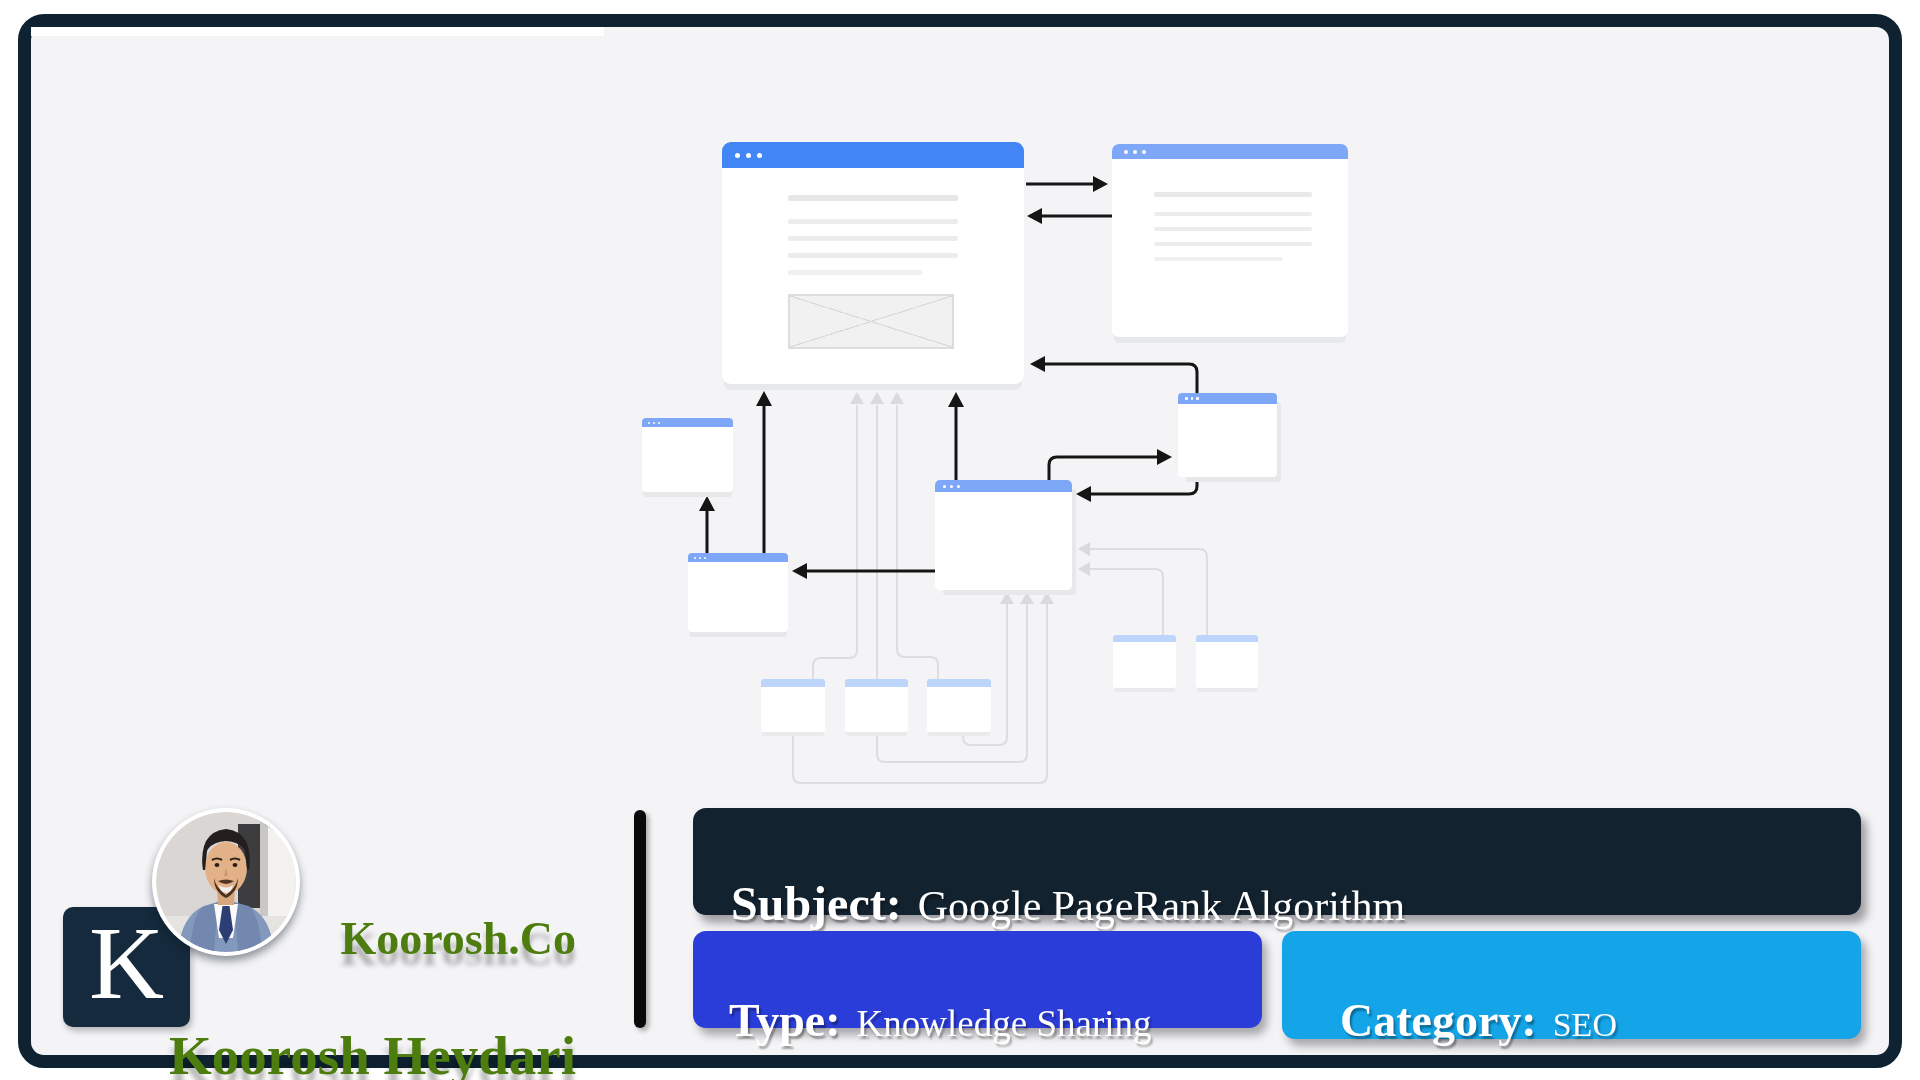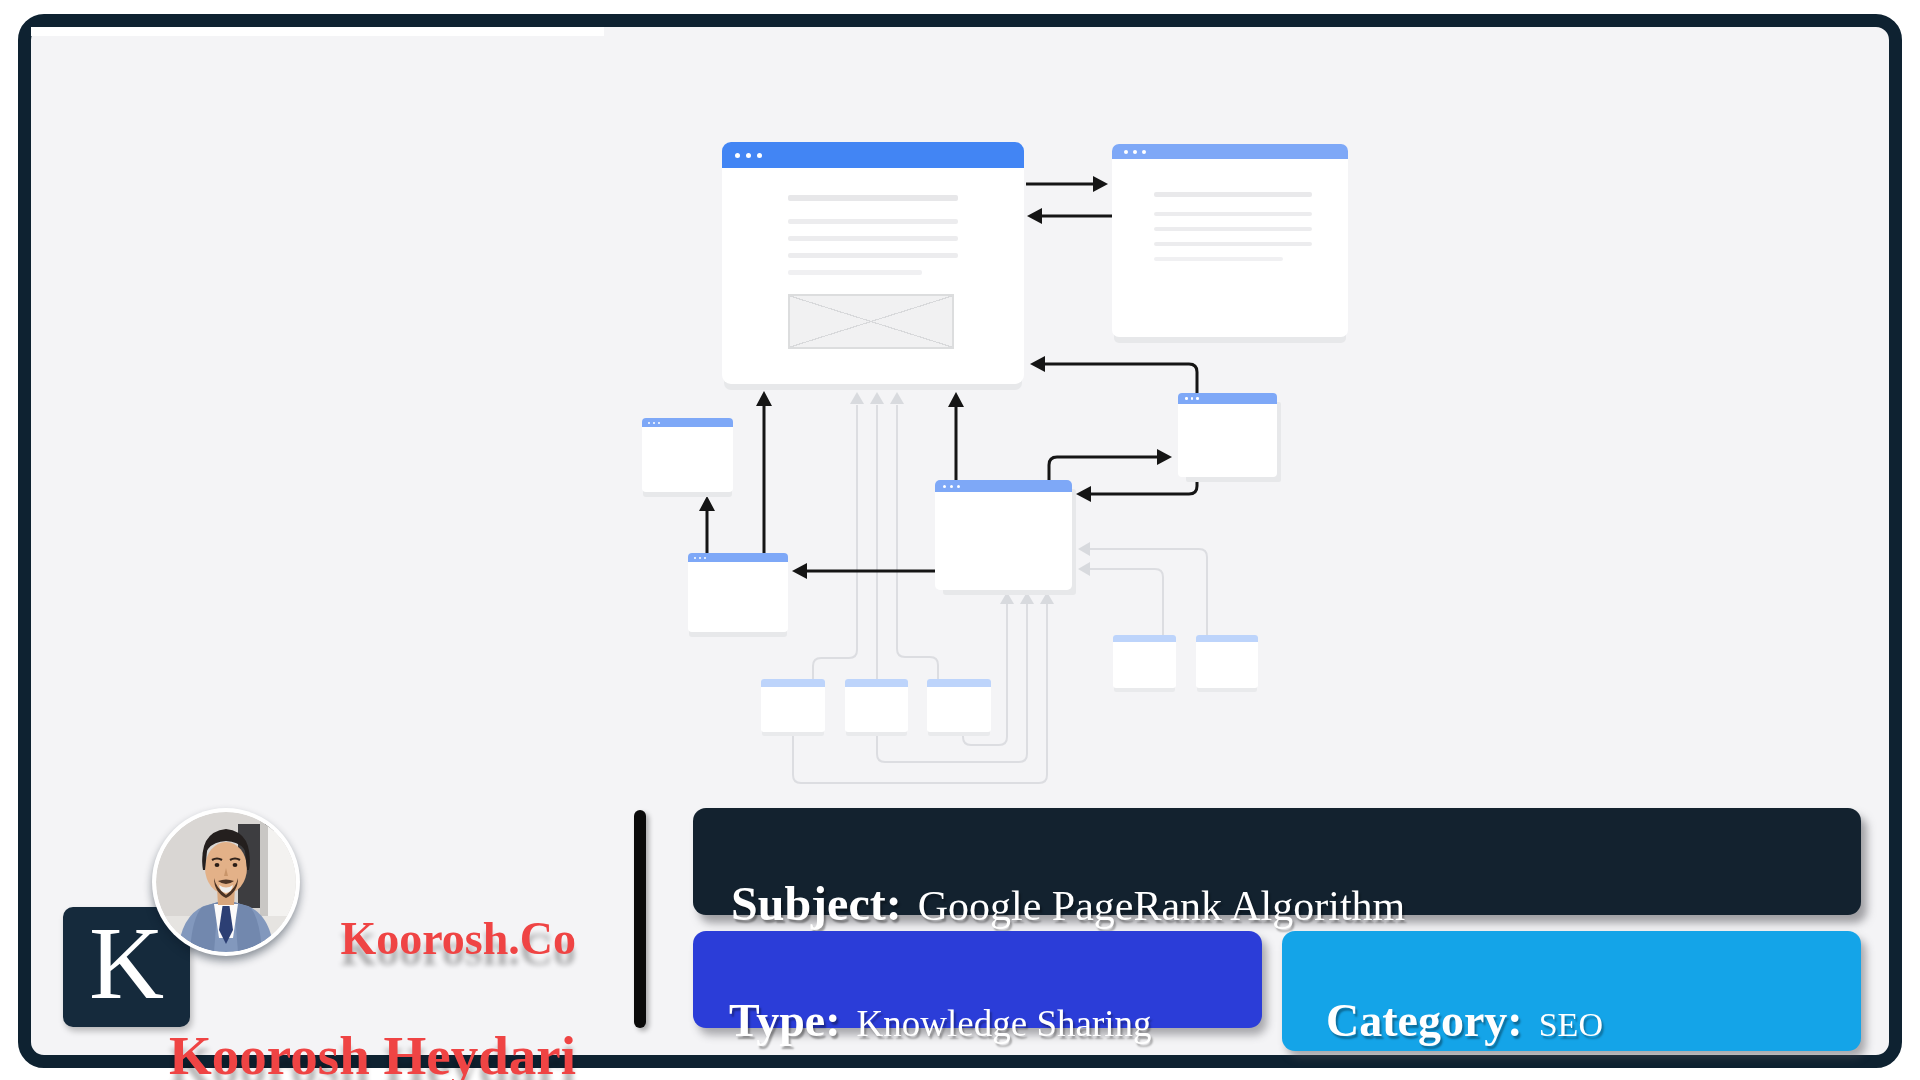--- a/index.html
+++ b/index.html
@@ -31,38 +31,38 @@
 
   
   .logo-square{position:absolute;left:63px;top:907px;width:127px;height:120px;
     background:#152a3c;border-radius:10px;display:flex;align-items:center;justify-content:center;
     box-shadow:2px 4px 6px rgba(0,0,0,0.25);}
   .logo-letter{color:#fff;font-size:104px;line-height:1;font-family:"Liberation Serif",serif;
     transform:translateY(-4px);}
   .avatar{position:absolute;left:152px;top:808px;width:148px;height:148px;border-radius:50%;
     background:#fff;box-shadow:0 5px 8px rgba(10,25,40,0.45);padding:4px;}
   .avatar svg{display:block;border-radius:50%;}
-  .brand-name{position:absolute;right:1344px;color:#ef4444;white-space:nowrap;
+  .brand-name{position:absolute;right:1344px;color:#4d7c0f;white-space:nowrap;
     text-shadow:0 11px 5px rgba(0,0,0,0.28);font-weight:600;}
   .brand-company{top:912px;font-size:46px;}
   .brand-author{top:1024px;font-size:55px;}
   .divider{position:absolute;left:634px;top:810px;width:12px;height:218px;background:#0a0a0a;
     border-radius:7px;box-shadow:3px 3px 5px rgba(0,0,0,0.3);}
 
   
   .bar{position:absolute;border-radius:13px;display:flex;align-items:baseline;color:#fff;
     white-space:nowrap;}
   .bar-subject{left:693px;top:808px;width:1168px;height:107px;background:var(--bar-subject);
     box-shadow:6px 8px 9px rgba(75,75,82,0.5);padding-left:38px;}
   .bar-subject .bar-inner{transform:translateY(68px);}
   .bar-type{left:693px;top:931px;width:569px;height:97px;background:var(--bar-type);
     box-shadow:5px 7px 9px rgba(75,75,82,0.45);padding-left:36px;}
   .bar-type .bar-inner{transform:translateY(63px);}
-  .bar-category{left:1282px;top:931px;width:579px;height:120px;background:var(--bar-category);
-    box-shadow:5px 7px 9px rgba(75,75,82,0.45);padding-left:44px;}
+  .bar-category{left:1282px;top:931px;width:579px;height:108px;background:var(--bar-category);
+    box-shadow:5px 7px 9px rgba(75,75,82,0.45);padding-left:58px;}
   .bar-category .bar-inner{transform:translateY(63px);}
   .bar-inner{display:inline-block;}
   .bar-label{font-weight:700;text-shadow:2px 3px 2px rgba(0,0,0,0.35);}
   .bar-value{font-weight:400;text-shadow:2px 3px 2px rgba(0,0,0,0.3);margin-left:16px;}
   .bar-subject .bar-label{font-size:48px;}
   .bar-subject .bar-value{font-size:42px;}
   .bar-type .bar-label{font-size:46px;}
   .bar-type .bar-value{font-size:37px;}
   .bar-category .bar-label{font-size:46px;}
   .bar-category .bar-value{font-size:34px;}

